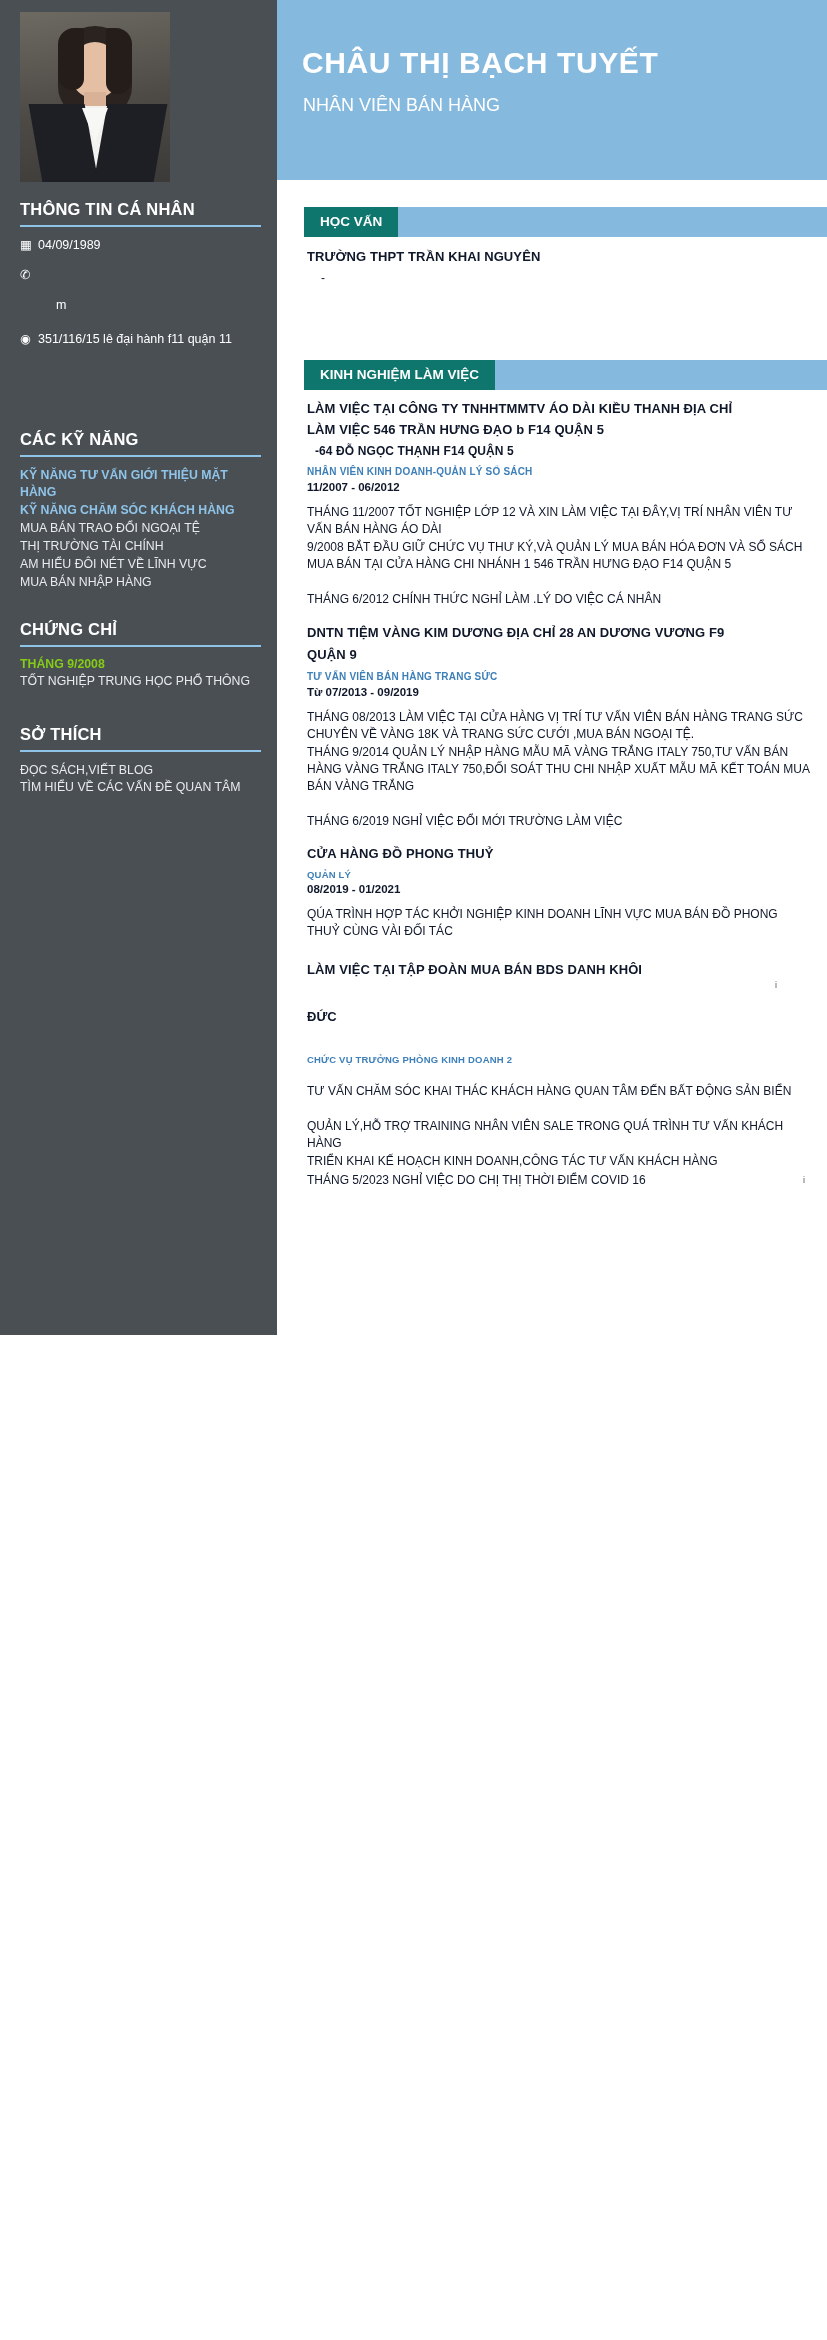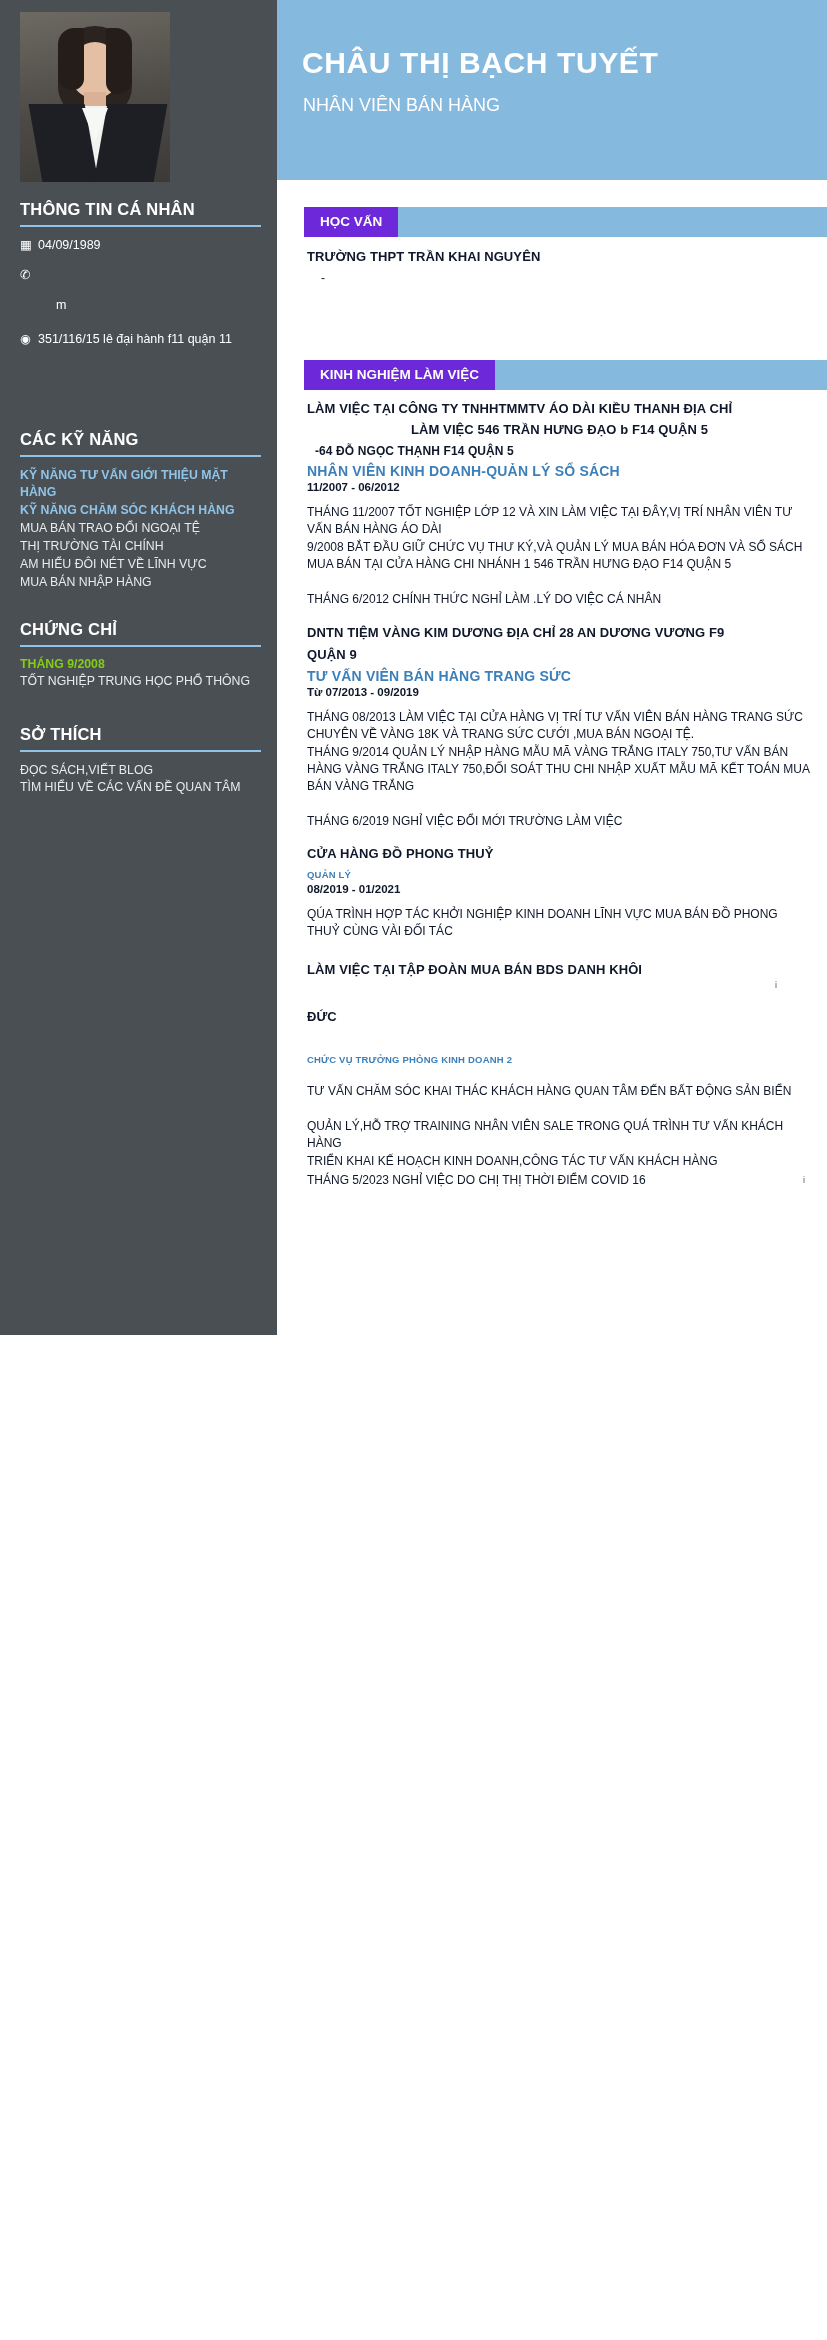--- a/index.html
+++ b/index.html
@@ -162,36 +162,36 @@
     left: 27px;
     width: 523px;
     height: 30px;
     background: #86b9de;
   }
   .bar .tag {
     position: absolute;
     left: 0; top: 0;
     height: 30px;
     padding: 0 16px;
-    background: #6d28d9;
+    background: #0f766e;
     color: #ffffff;
     font-size: 13.5px;
     font-weight: bold;
     line-height: 30px;
     white-space: nowrap;
   }
 
   .body-txt {
     position: absolute;
     color: #0f172a;
     font-size: 12.5px;
     line-height: 17.5px;
   }
   .b-strong { font-weight: bold; font-size: 13px; letter-spacing: .1px; }
-  .b-blue { color: #3d7fb8; font-weight: bold; font-size: 14px; letter-spacing: .2px; }
+  .b-blue { color: #3d7fb8; font-weight: bold; font-size: 10px; letter-spacing: .2px; }
   .b-blue-sm { color: #3d7fb8; font-weight: bold; font-size: 9.5px; letter-spacing: .2px; }
   .b-date { font-weight: bold; font-size: 11.5px; }
   .b-small { font-size: 12px; line-height: 17px; }
   .tiny-mark { position: absolute; color: #555; font-size: 9px; }
 </style>
 </head>
 <body>
 
 <div id="page">
   <div class="resume">
@@ -270,21 +270,21 @@
         <span class="tag">HỌC VẤN</span>
       </div>
       <div class="body-txt b-strong" style="left:30px; top:248px; width:510px;">TRƯỜNG THPT TRẦN KHAI NGUYÊN</div>
       <div class="body-txt b-small" style="left:44px; top:270px; width:480px;">-</div>
 
       <div class="bar" style="top:360px;">
         <span class="tag">KINH NGHIỆM LÀM VIỆC</span>
       </div>
 
       <div class="body-txt b-strong" style="left:30px; top:400px; width:505px;">LÀM VIỆC TẠI  CÔNG TY TNHHTMMTV  ÁO DÀI KIỀU  THANH ĐỊA CHỈ</div>
-      <div class="body-txt b-strong" style="left:30px; top:421px; width:505px;text-align:center;">LÀM VIỆC  546 TRẦN HƯNG ĐẠO b F14 QUẬN 5</div>
+      <div class="body-txt b-strong" style="left:30px; top:421px; width:505px;">LÀM VIỆC  546 TRẦN HƯNG ĐẠO b F14 QUẬN 5</div>
       <div class="body-txt b-strong" style="left:38px; top:443px; width:505px; font-size:12px;"> -64 ĐỖ NGỌC THẠNH F14 QUẬN 5</div>
       <div class="body-txt b-blue" style="left:30px; top:463px; width:505px;">NHÂN VIÊN KINH DOANH-QUẢN LÝ SỔ SÁCH</div>
       <div class="body-txt b-date" style="left:30px; top:479px; width:505px;">11/2007  -  06/2012</div>
       <div class="body-txt b-small" style="left:30px; top:504px; width:505px;">THÁNG 11/2007 TỐT NGHIỆP LỚP 12 VÀ XIN LÀM VIỆC TẠI ĐÂY,VỊ TRÍ NHÂN VIÊN TƯ VẤN BÁN HÀNG ÁO DÀI</div>
       <div class="body-txt b-small" style="left:30px; top:539px; width:505px;"> 9/2008 BẮT ĐẦU GIỮ CHỨC VỤ THƯ KÝ,VÀ QUẢN LÝ  MUA BÁN HÓA ĐƠN VÀ SỔ SÁCH MUA BÁN TẠI CỬA HÀNG CHI NHÁNH 1 546 TRẦN HƯNG ĐẠO F14 QUẬN 5</div>
       <div class="body-txt b-small" style="left:30px; top:591px; width:505px;">THÁNG 6/2012 CHÍNH THỨC NGHỈ LÀM  .LÝ DO  VIỆC CÁ NHÂN</div>
 
       <div class="body-txt b-strong" style="left:30px; top:624px; width:505px;"> DNTN TIỆM VÀNG KIM DƯƠNG  ĐỊA CHỈ 28 AN DƯƠNG VƯƠNG F9</div>
       <div class="body-txt b-strong" style="left:30px; top:646px; width:505px;">QUẬN 9</div>
       <div class="body-txt b-blue" style="left:30px; top:668px; width:505px;">TƯ VẤN VIÊN BÁN HÀNG  TRANG SỨC</div>

